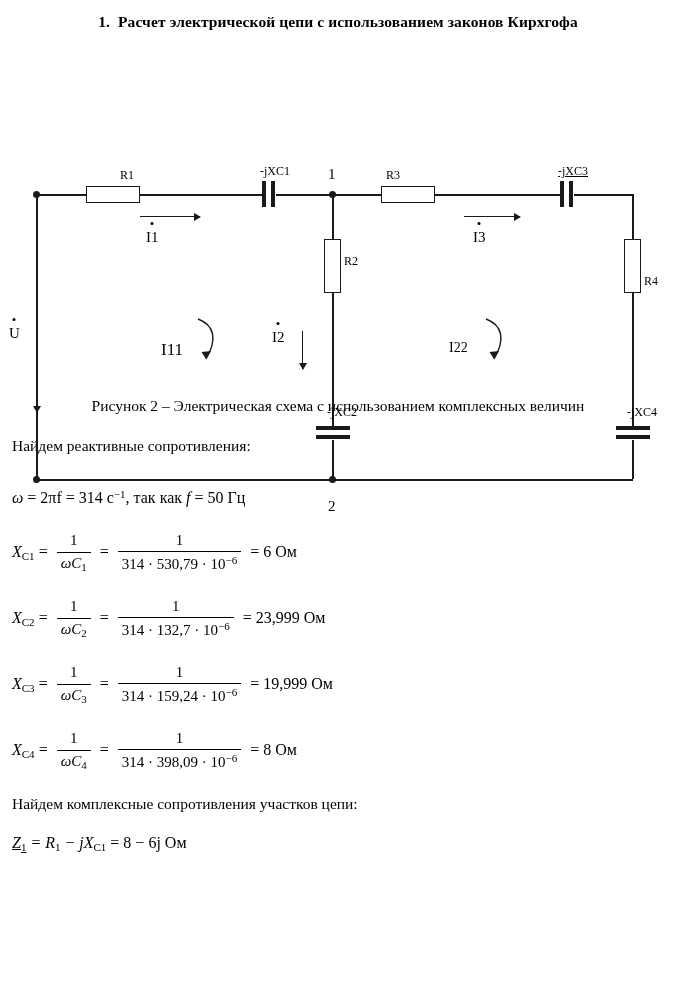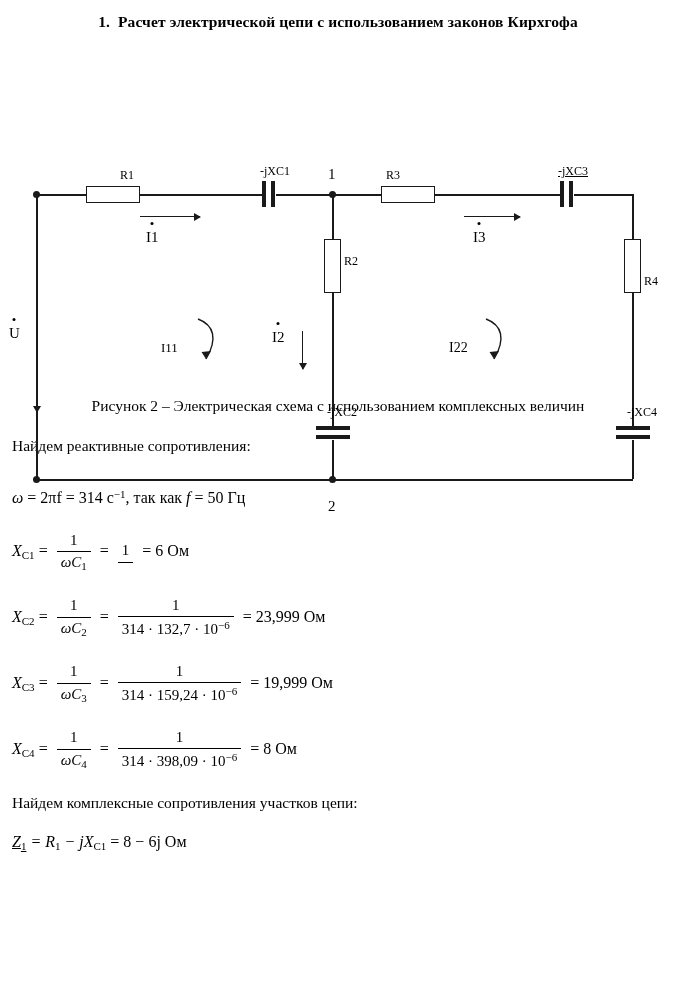--- a/index.html
+++ b/index.html
@@ -285,21 +285,21 @@
     <div class="lbl dotted" style="left:473px; top:186px;">
       <span class="dotvar"><span class="dot"></span><span>I3</span></span>
     </div>
     <div class="arrow-h" style="left:464px; top:173px; width:56px;"></div>
 
     <div class="lbl dotted" style="left:272px; top:286px;">
       <span class="dotvar"><span class="dot"></span><span>I2</span></span>
     </div>
     <div class="arrow-v" style="left:302px; top:288px; height:38px;"></div>
 
-    <div class="lbl" style="left:161px; top:297px; font-size:13px;">I11</div>
+    <div class="lbl" style="left:161px; top:297px; font-size:17px;">I11</div>
     <div class="loop" style="left:192px; top:272px;">
       <svg width="34" height="52" viewBox="0 0 34 52">
         <path d="M6 4 C22 10, 26 24, 14 44" stroke="#1a1a1a" stroke-width="1.4" fill="none"></path>
         <path d="M14 44 L19 36 L9.5 37 Z" fill="#1a1a1a"></path>
       </svg>
     </div>
 
     <div class="lbl" style="left:449px; top:297px; font-size:14px;">I22</div>
     <div class="loop" style="left:480px; top:272px;">
       <svg width="34" height="52" viewBox="0 0 34 52">
@@ -327,20 +327,21 @@
   <div class="mathline frac-line">
     <span class="it">X</span><span class="sub">C1</span>
     =
     <span class="frac">
       <span class="n">1</span>
       <span class="d"><span class="it">ωC</span><span class="sub">1</span></span>
     </span>
     =
     <span class="frac">
       <span class="n">1</span>
+      <span class="d"><span>314 · 530,79 · 10</span><span class="sup">−6</span></span>
     </span>
     = <span>6</span>
     <span>Ом</span>
   </div>
 
   <div class="mathline frac-line">
     <span class="it">X</span><span class="sub">C2</span>
     =
     <span class="frac">
       <span class="n">1</span>

